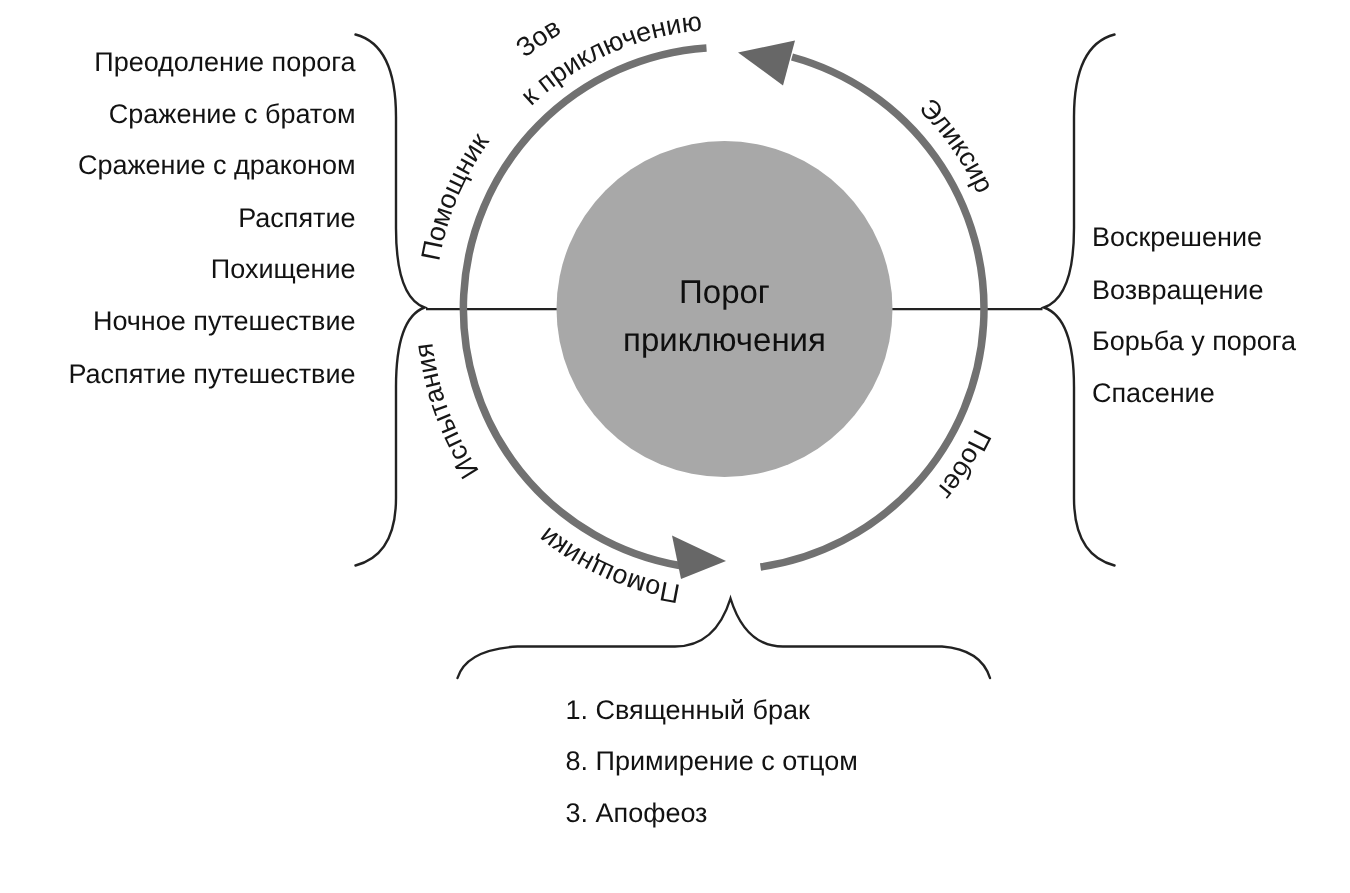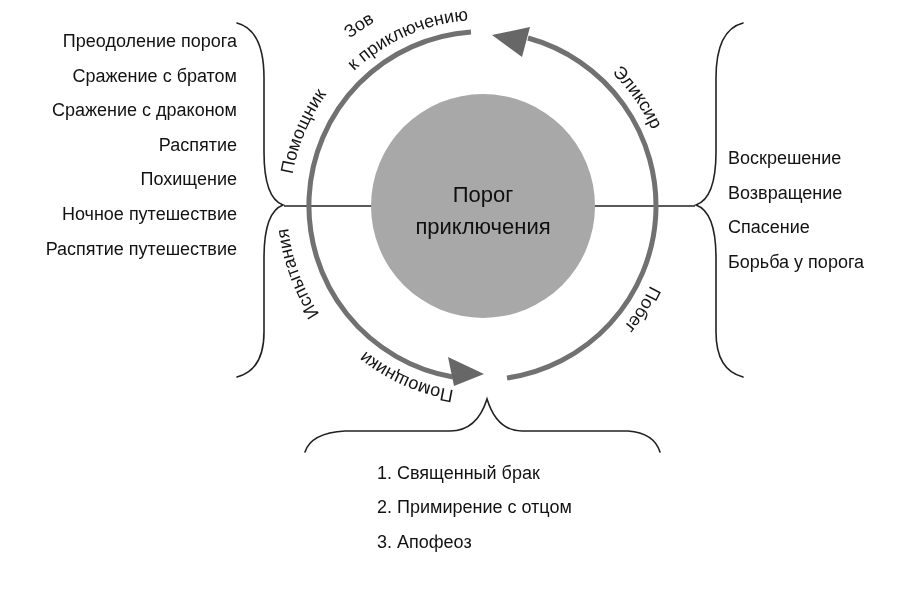--- a/index.html
+++ b/index.html
@@ -82,23 +82,23 @@
     <div>Сражение с драконом</div>
     <div>Распятие</div>
     <div>Похищение</div>
     <div>Ночное путешествие</div>
     <div>Распятие путешествие</div>
   </div>
 
   <div class="list right-list">
     <div>Воскрешение</div>
     <div>Возвращение</div>
+    <div>Борьба у порога</div>
     <div>Спасение</div>
-    <div>Борьба у порога</div>
   </div>
 
   <div class="list bottom-list">
     <div>1. Священный брак</div>
-    <div>2. Примирение с отцом</div>
+    <div>8. Примирение с отцом</div>
     <div>3. Апофеоз</div>
   </div>
 
 </div>
 
 </body></html>

